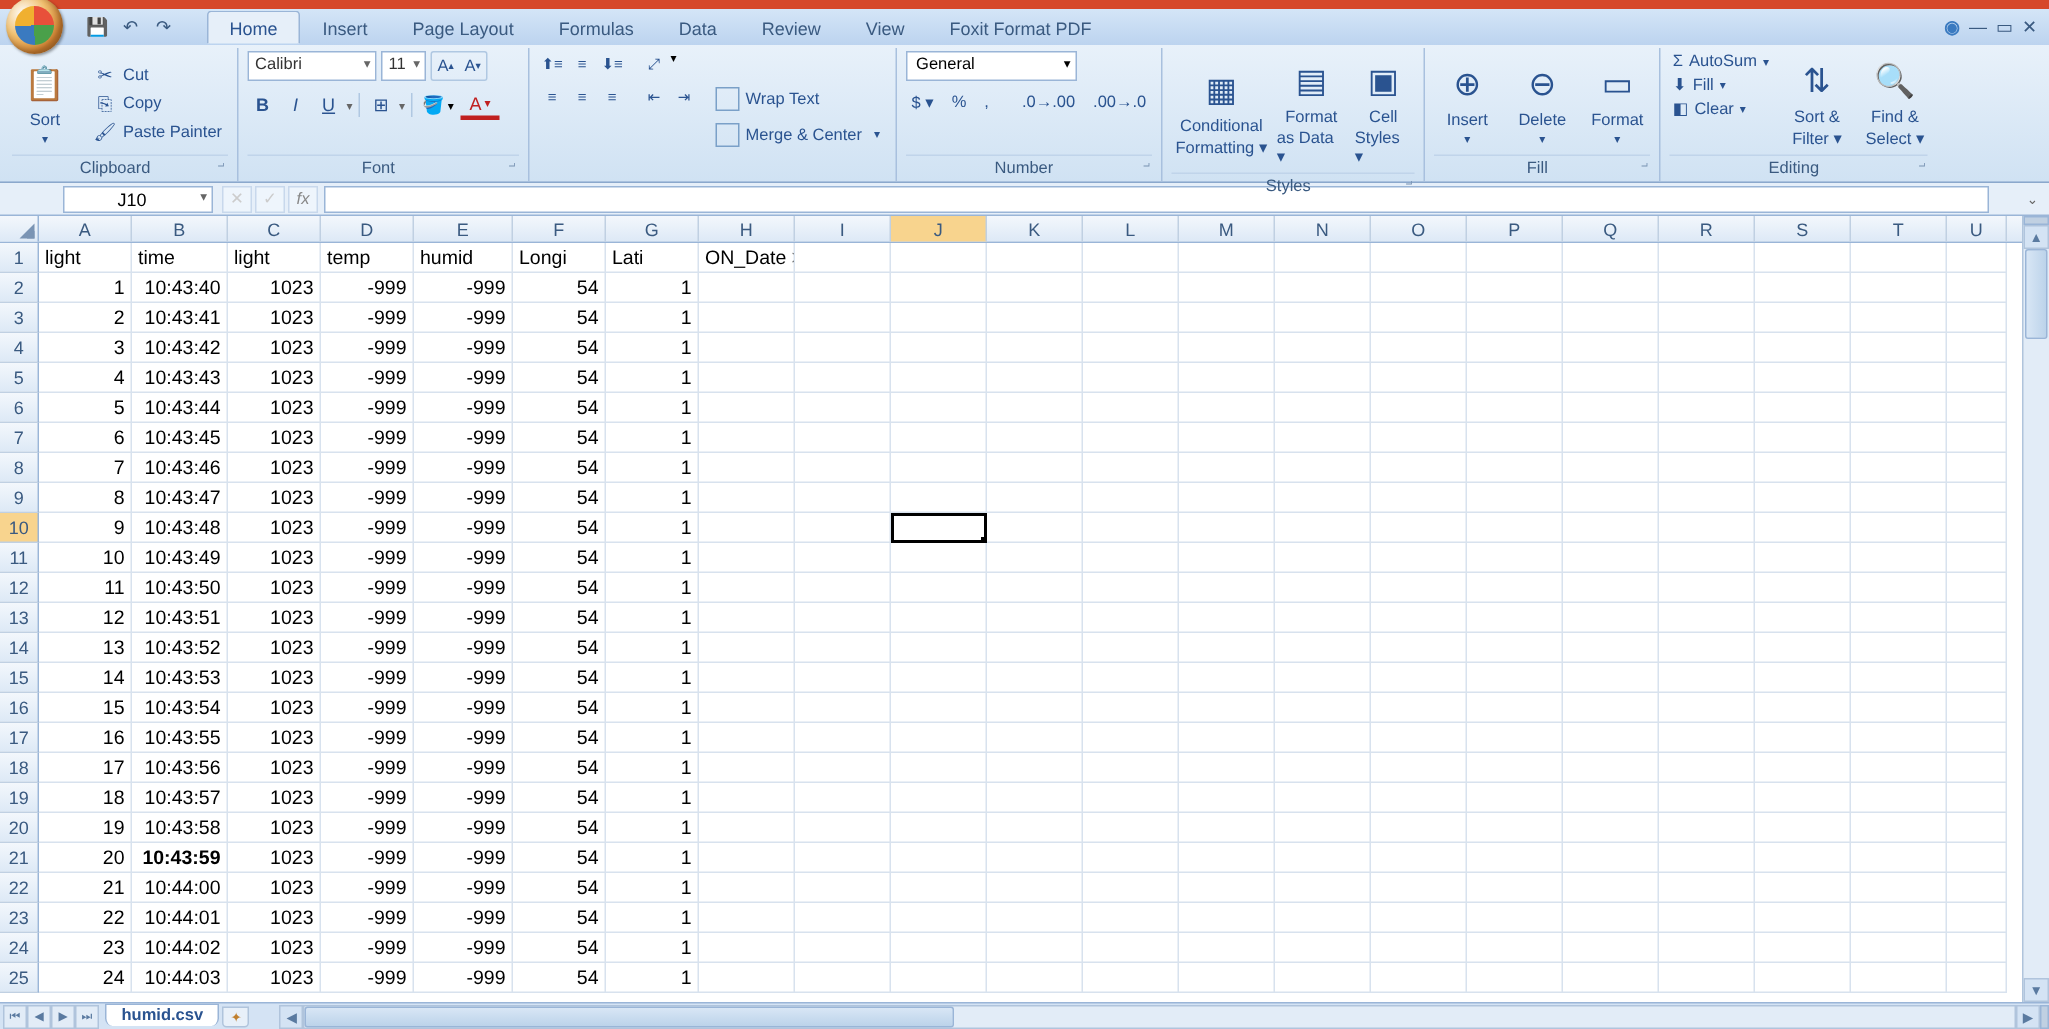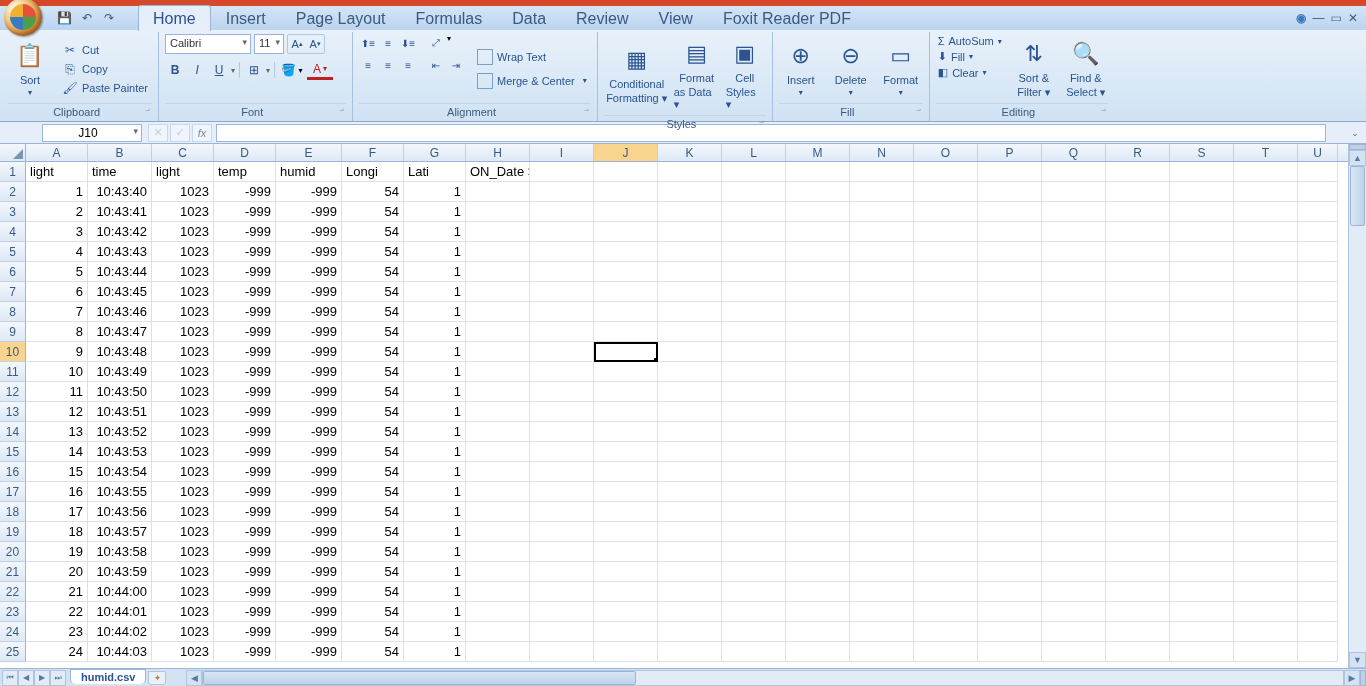--- a/index.html
+++ b/index.html
@@ -9,21 +9,21 @@
 .topbar { height:6px; background:#d6482a; }
 
 
 .qat-row { height:24px; background:linear-gradient(#d4e5f7,#bcd3ef); display:flex; align-items:center; }
 .office-btn { width:38px; height:38px; background:radial-gradient(circle at 30% 30%,#fff,#f0c070 40%,#d08030 70%); border-radius:50%; margin:-2px 6px 0 4px; box-shadow:inset -2px -2px 4px rgba(0,0,0,.3),1px 1px 2px rgba(0,0,0,.4); position:relative; z-index:10; }
 .office-btn::after { content:""; position:absolute; inset:6px; border-radius:50%; background:conic-gradient(#e8503a 0deg 90deg,#4aa04a 90deg 180deg,#3a7ac0 180deg 270deg,#f0b030 270deg 360deg); }
 .qat-icons { display:flex; gap:4px; margin-left:8px; }
 .qat-ico { width:18px; height:18px; display:flex; align-items:center; justify-content:center; font-size:12px; color:#3a5a80; }
 
 .tabs { display:flex; margin-left:20px; }
-.tab { padding:4px 14px 3px; font-size:16px; color:#3a5a80; border:1px solid transparent; border-bottom:none; border-radius:3px 3px 0 0; }
+.tab { padding:4px 14px 3px; font-size:12px; color:#3a5a80; border:1px solid transparent; border-bottom:none; border-radius:3px 3px 0 0; }
 .tab.active { background:#e6eff9; color:#2a5390; border-color:#9ab5d7; }
 
 .help-ico { margin-left:auto; margin-right:8px; display:flex; gap:6px; align-items:center; }
 .help-ico span { font-size:12px; color:#3a5a80; }
 
 
 .ribbon { height:92px; background:linear-gradient(#e8f1fa,#d0e2f3); border-bottom:1px solid #8ba8cc; display:flex; padding:2px 2px 0; }
 .group { border-right:1px solid #a8c0de; padding:2px 6px 0; display:flex; flex-direction:column; position:relative; }
 .group-label { text-align:center; font-size:11px; color:#3a5a80; padding:2px 0 3px; border-top:1px solid #c0d4ea; margin-top:auto; }
 .group-label::after { content:"⌐"; float:right; font-size:8px; margin-right:2px; transform:rotate(180deg); color:#7a94b4; }
@@ -127,21 +127,21 @@
     <span class="qat-ico">↷</span>
   </div>
   <div class="tabs" id="tabs">
       <div class="tab active">Home</div>
       <div class="tab">Insert</div>
       <div class="tab">Page Layout</div>
       <div class="tab">Formulas</div>
       <div class="tab">Data</div>
       <div class="tab">Review</div>
       <div class="tab">View</div>
-      <div class="tab">Foxit Reader PDF</div>
+      <div class="tab">Foxit Format PDF</div>
     </div>
   <div class="help-ico">
     <span style="color:#3a7ac0;font-weight:bold">◉</span>
     <span>—</span>
     <span>▭</span>
     <span>✕</span>
   </div>
 </div>
 
 <div class="ribbon">
@@ -222,23 +222,38 @@
             <span class="sq"></span>
             <span>Wrap Text</span>
           </div>
         <div>
             <span class="sq"></span>
             <span>Merge &amp; Center</span>
             <span style="font-size:8px;margin-left:4px">▾</span>
           </div>
       </div>
     </div>
-    <div class="group-label">Alignment</div>
-  </div>
-
+  </div>
+
+  <div class="group">
+    <div class="group-body">
+        <div class="num-body">
+      <div class="num-sel">General</div>
+      <div class="num-row">
+        <span class="nbtn">$ ▾</span>
+        <span class="nbtn">%</span>
+        <span class="nbtn">,</span>
+        <span style="width:6px"></span>
+        <span class="nbtn">.0→.00</span>
+        <span class="nbtn">.00→.0</span>
+      </div>
+    </div>
+      </div>
+    <div class="group-label">Number</div>
+  </div>
 
   <div class="group">
     <div class="group-body styles-body">
       <div class="big-btn" style="width:66px">
           <span class="ico">▦</span>
           <span>Conditional</span>
           <span><span>Formatting</span> ▾</span>
         </div>
       <div class="big-btn" style="width:50px">
           <span class="ico">▤</span>
@@ -823,21 +838,21 @@
           <div class="cell" style="width: 64px;"></div>
           <div class="cell" style="width: 64px;"></div>
           <div class="cell" style="width: 64px;"></div>
           <div class="cell" style="width: 64px;"></div>
           <div class="cell" style="width: 64px;"></div>
           <div class="cell" style="width: 40px;"></div>
         </div>
         <div class="row">
           <div class="rh">21</div>
           <div class="cell r" style="width: 62px;">20</div>
-          <div class="cell r" style="width: 64px;">10:43:59</div>
+          <div class="cell r" style="width: 64px; font-weight: bold;">10:43:59</div>
           <div class="cell r" style="width: 62px;">1023</div>
           <div class="cell r" style="width: 62px;">-999</div>
           <div class="cell r" style="width: 66px;">-999</div>
           <div class="cell r" style="width: 62px;">54</div>
           <div class="cell r" style="width: 62px;">1</div>
           <div class="cell" style="width: 64px;"></div>
           <div class="cell" style="width: 64px;"></div>
           <div class="cell" style="width: 64px;"></div>
           <div class="cell" style="width: 64px;"></div>
           <div class="cell" style="width: 64px;"></div>

